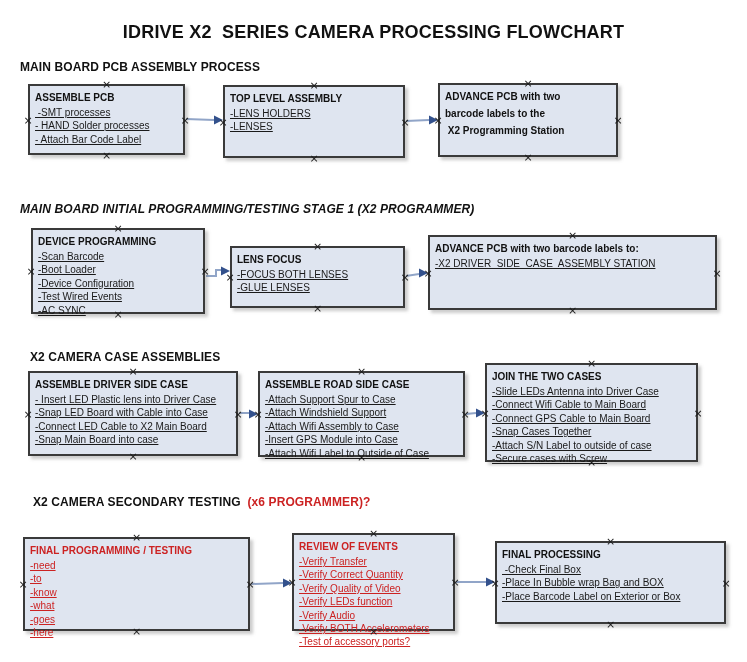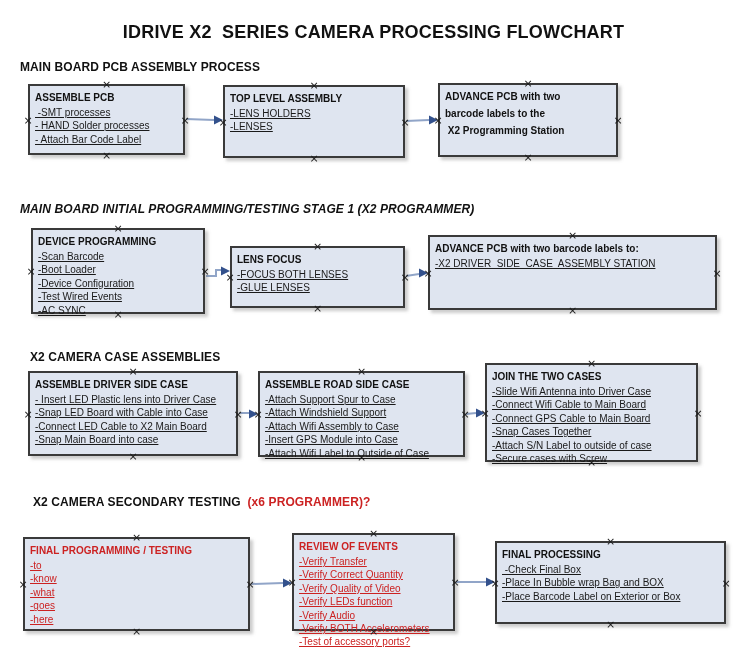--- a/index.html
+++ b/index.html
@@ -156,34 +156,35 @@
       <div class="box-item">-Attach Wifi Assembly to Case</div>
       <div class="box-item">-Insert GPS Module into Case</div>
       <div class="box-item">-Attach Wifi Label to Outside of Case</div>
       <div class="handle" style="left: 101.5px; top: -2px;">×</div>
       <div class="handle" style="left: 101.5px; top: 84px;">×</div>
       <div class="handle" style="left: -2px; top: 41px;">×</div>
       <div class="handle" style="left: 205px; top: 41px;">×</div>
     </div>
     <div class="flow-box" style="left: 485px; top: 363px; width: 213px; height: 99px;">
       <div class="box-title">JOIN THE TWO CASES</div>
-      <div class="box-item">-Slide Wifi Antenna into Driver Case</div>
+      <div class="box-item">-Slide LEDs Antenna into Driver Case</div>
       <div class="box-item">-Connect Wifi Cable to Main Board</div>
       <div class="box-item">-Connect GPS Cable to Main Board</div>
       <div class="box-item">-Snap Cases Together</div>
       <div class="box-item">-Attach S/N Label to outside of case</div>
       <div class="box-item">-Secure cases with Screw</div>
       <div class="handle" style="left: 104.5px; top: -2px;">×</div>
       <div class="handle" style="left: 104.5px; top: 97px;">×</div>
       <div class="handle" style="left: -2px; top: 47.5px;">×</div>
       <div class="handle" style="left: 211px; top: 47.5px;">×</div>
     </div>
     <div class="section-heading" style="left: 33px; top: 495px;"><span>X2 CAMERA SECONDARY TESTING  </span><span class="red">(x6 PROGRAMMER)?</span></div>
     <div class="flow-box" style="left: 23px; top: 537px; width: 227px; height: 94px;">
       <div class="box-title red">FINAL PROGRAMMING / TESTING</div>
+      <div class="box-item red">-need</div>
       <div class="box-item red">-to</div>
       <div class="box-item red">-know</div>
       <div class="box-item red">-what</div>
       <div class="box-item red">-goes</div>
       <div class="box-item red">-here</div>
       <div class="handle" style="left: 111.5px; top: -2px;">×</div>
       <div class="handle" style="left: 111.5px; top: 92px;">×</div>
       <div class="handle" style="left: -2px; top: 45px;">×</div>
       <div class="handle" style="left: 225px; top: 45px;">×</div>
     </div>

